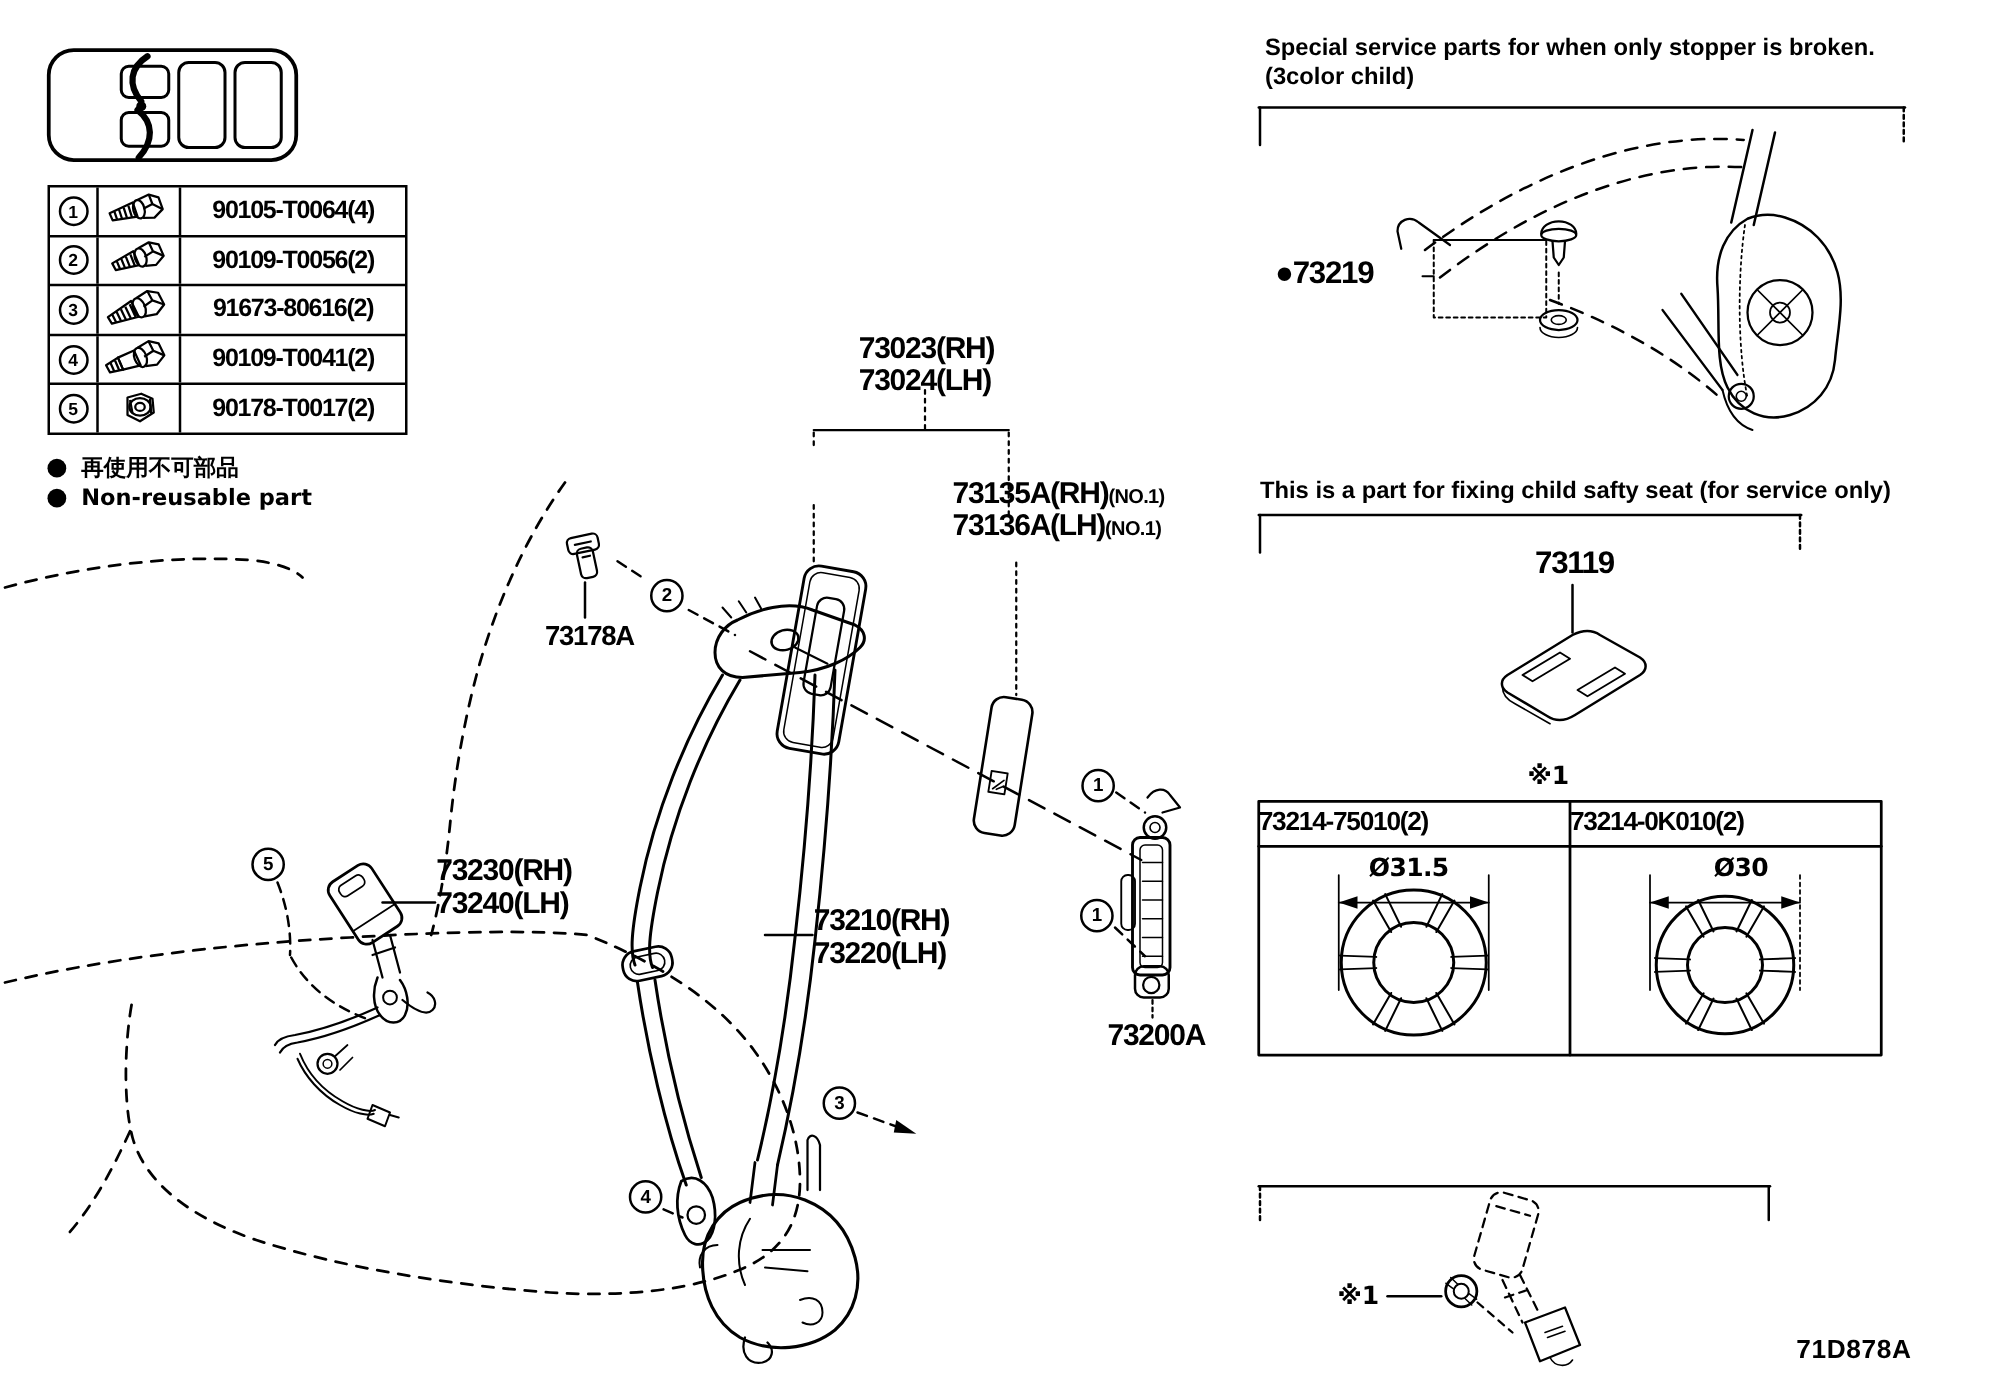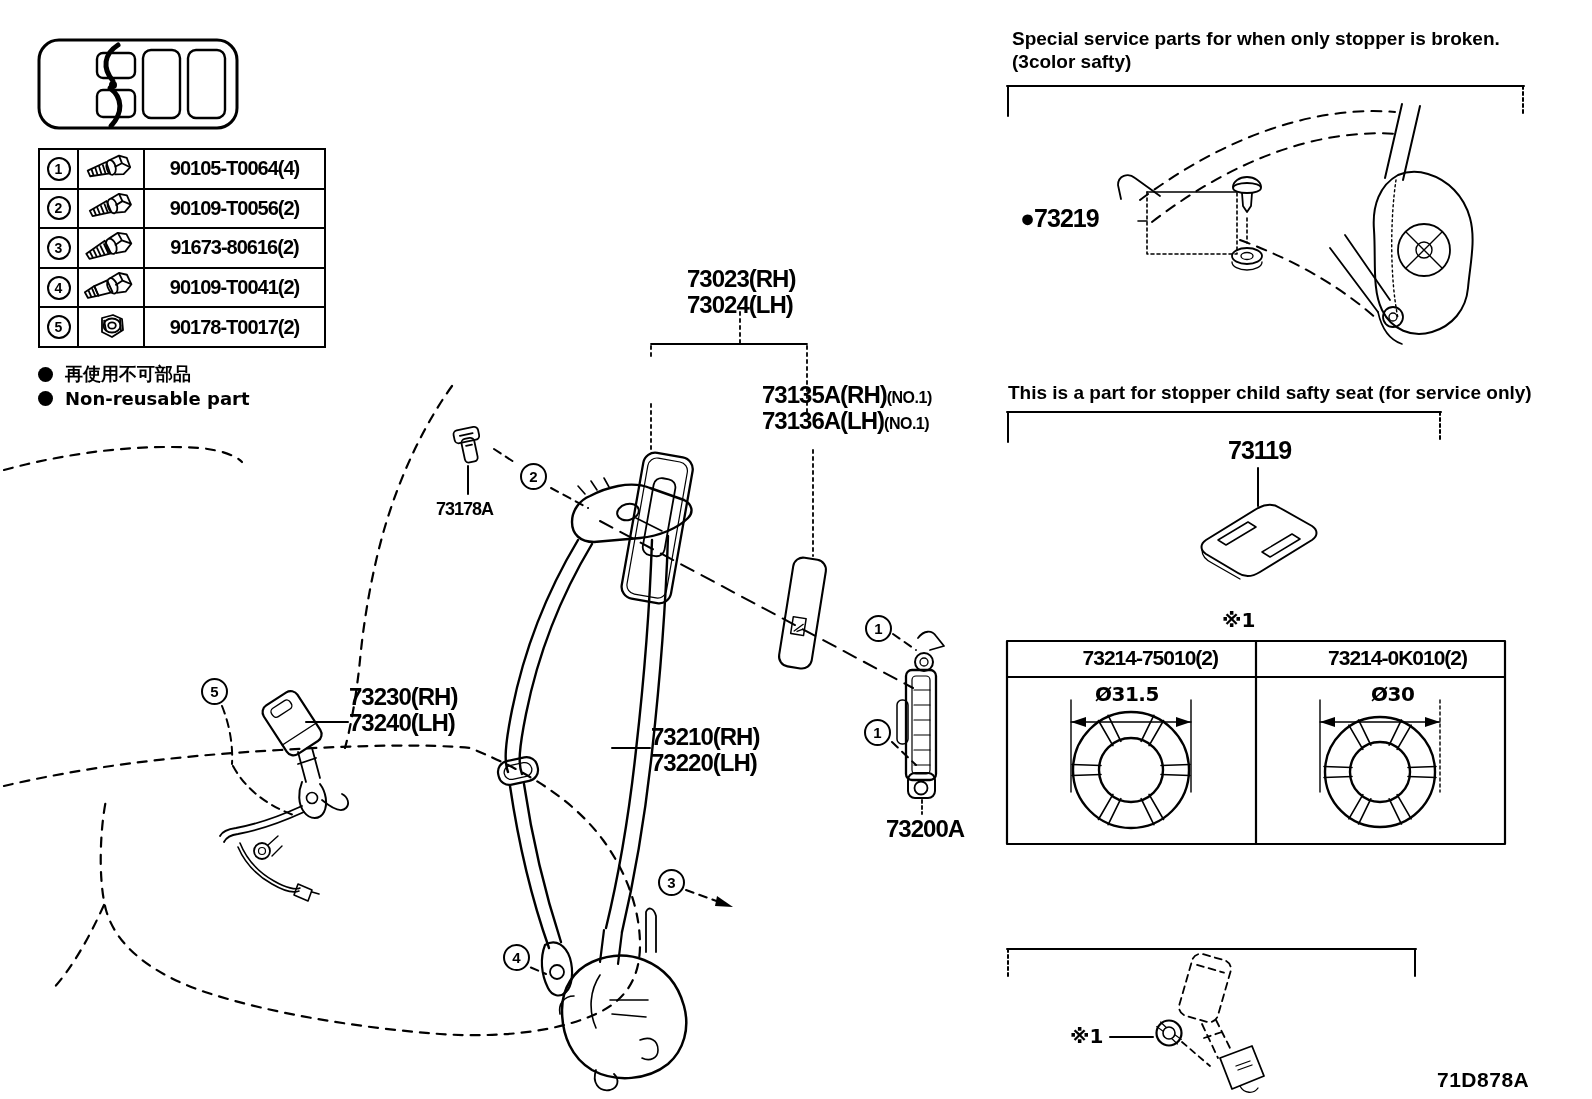--- a/index.html
+++ b/index.html
@@ -19,21 +19,21 @@
   .frow{display:flex;height:37.6px;border-bottom:2px solid #000;align-items:center;}
   .frow:last-child{border-bottom:none;}
   .fnum{width:37px;align-self:stretch;border-right:2px solid #000;display:flex;align-items:center;justify-content:center;}
   .fcircle{display:inline-block;width:24px;height:24px;border:2px solid #000;border-radius:50%;
            box-sizing:border-box;text-align:center;font:700 14px "Liberation Sans",sans-serif;line-height:20px;}
   .ficon{width:64px;align-self:stretch;border-right:2px solid #000;display:flex;align-items:center;justify-content:center;}
   .fpart{flex:1;text-align:center;font:700 20px "Liberation Sans",sans-serif;letter-spacing:-1px;}
   .legend-line{position:absolute;z-index:2;display:flex;align-items:center;gap:12px;
                font:700 18px "DejaVu Sans",sans-serif;}
   .dot{width:15px;height:15px;border-radius:50%;background:#000;flex:0 0 auto;}
-  .hdrcell{position:absolute;z-index:2;width:211px;text-align:right;font:700 21px "Liberation Sans",sans-serif;letter-spacing:-1px;}
+  .hdrcell{position:absolute;z-index:2;width:211px;text-align:left;font:700 21px "Liberation Sans",sans-serif;letter-spacing:-1px;}
   .dialabel{position:absolute;z-index:2;font:700 20px "DejaVu Sans",sans-serif;letter-spacing:-0.5px;}
   .code{font:700 21px "Liberation Sans",sans-serif;letter-spacing:0.5px;text-align:right;}
 </style>
 </head>
 <body>
 
 <div id="stage">
 
   <svg id="art" width="1592" height="1099" viewBox="0 0 1592 1099">
     <g stroke="#000" fill="none" stroke-width="2" stroke-linecap="round" stroke-linejoin="round">
@@ -406,21 +406,21 @@
     <div>73023(RH)</div>
     <div>73024(LH)</div>
   </div>
 
 
   <div class="ov plabel" style="left:762px;top:382px;">
     <div><span>73135A(RH)</span><span class="pnote">(NO.1)</span></div>
     <div><span>73136A(LH)</span><span class="pnote">(NO.1)</span></div>
   </div>
 
-  <div class="ov plabel" style="left:436px;top:496px;font-size:18px;">73178A</div>
+  <div class="ov plabel" style="left:436px;top:496px;font-size:22px;">73178A</div>
 
   <div class="ov plabel" style="left:349px;top:684px;">
     <div>73230(RH)</div>
     <div>73240(LH)</div>
   </div>
 
   <div class="ov plabel" style="left:651px;top:724px;">
     <div>73210(RH)</div>
     <div>73220(LH)</div>
   </div>
@@ -428,27 +428,27 @@
   <div class="ov plabel" style="left:886px;top:816px;">73200A</div>
 
   <div class="callout" style="left:520px;top:463px;">2</div>
   <div class="callout" style="left:865px;top:615px;">1</div>
   <div class="callout" style="left:864px;top:719px;">1</div>
   <div class="callout" style="left:658px;top:869px;">3</div>
   <div class="callout" style="left:503px;top:944px;">4</div>
   <div class="callout" style="left:201px;top:678px;">5</div>
 
   <div class="ov heading" style="left:1012px;top:28px;">Special service parts for when only stopper is broken.</div>
-  <div class="ov heading" style="left:1012px;top:51px;">(3color safty)</div>
+  <div class="ov heading" style="left:1012px;top:51px;">(3color child)</div>
 
   <div class="ov bigpart" style="left:1020px;top:204px;">
     <span>●</span><span>73219</span>
   </div>
 
-  <div class="ov heading" style="left:1008px;top:382px;">This is a part for stopper child safty seat (for service only)</div>
+  <div class="ov heading" style="left:1008px;top:382px;">This is a part for fixing child safty seat (for service only)</div>
   <div class="ov bigpart" style="left:1228px;top:436px;">73119</div>
 
   <div class="ov refmark" style="left:1222px;top:608px;">※1</div>
   <div class="hdrcell" style="left:1007px;top:646px;">73214-75010(2)</div>
   <div class="hdrcell" style="left:1256px;top:646px;">73214-0K010(2)</div>
   <div class="dialabel" style="left:1095px;top:682px;">Ø31.5</div>
   <div class="dialabel" style="left:1355px;top:682px;margin-left:16px;">Ø30</div>
 
   <div class="ov refmark" style="left:1070px;top:1024px;">※1</div>
 

